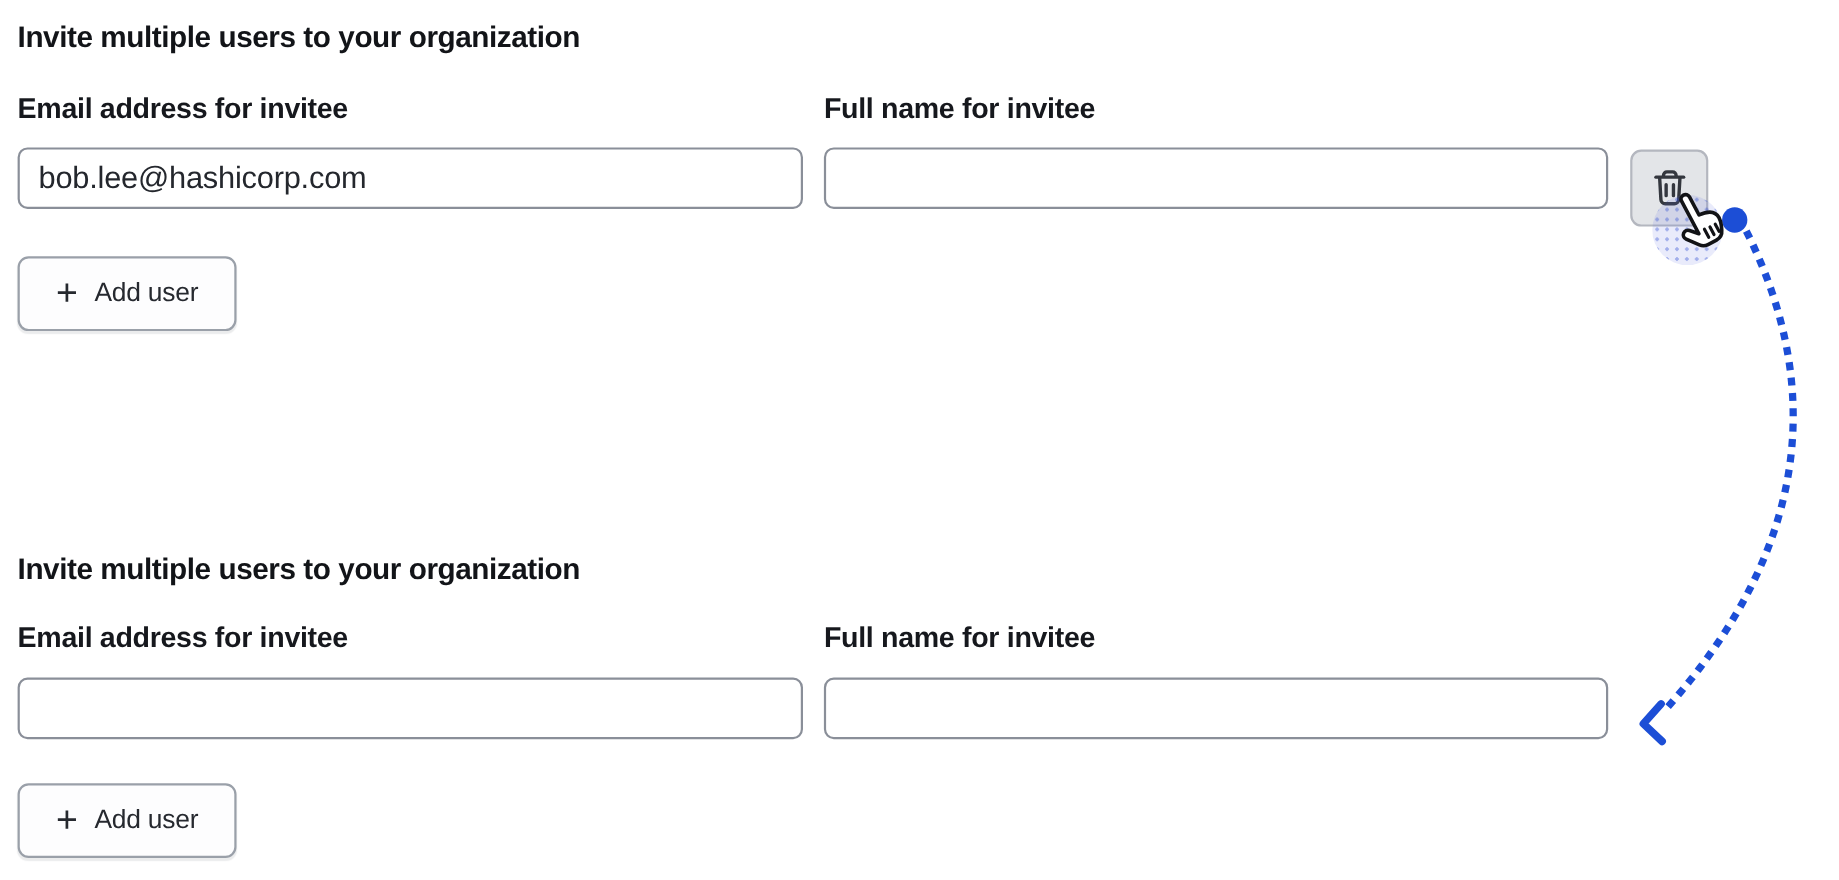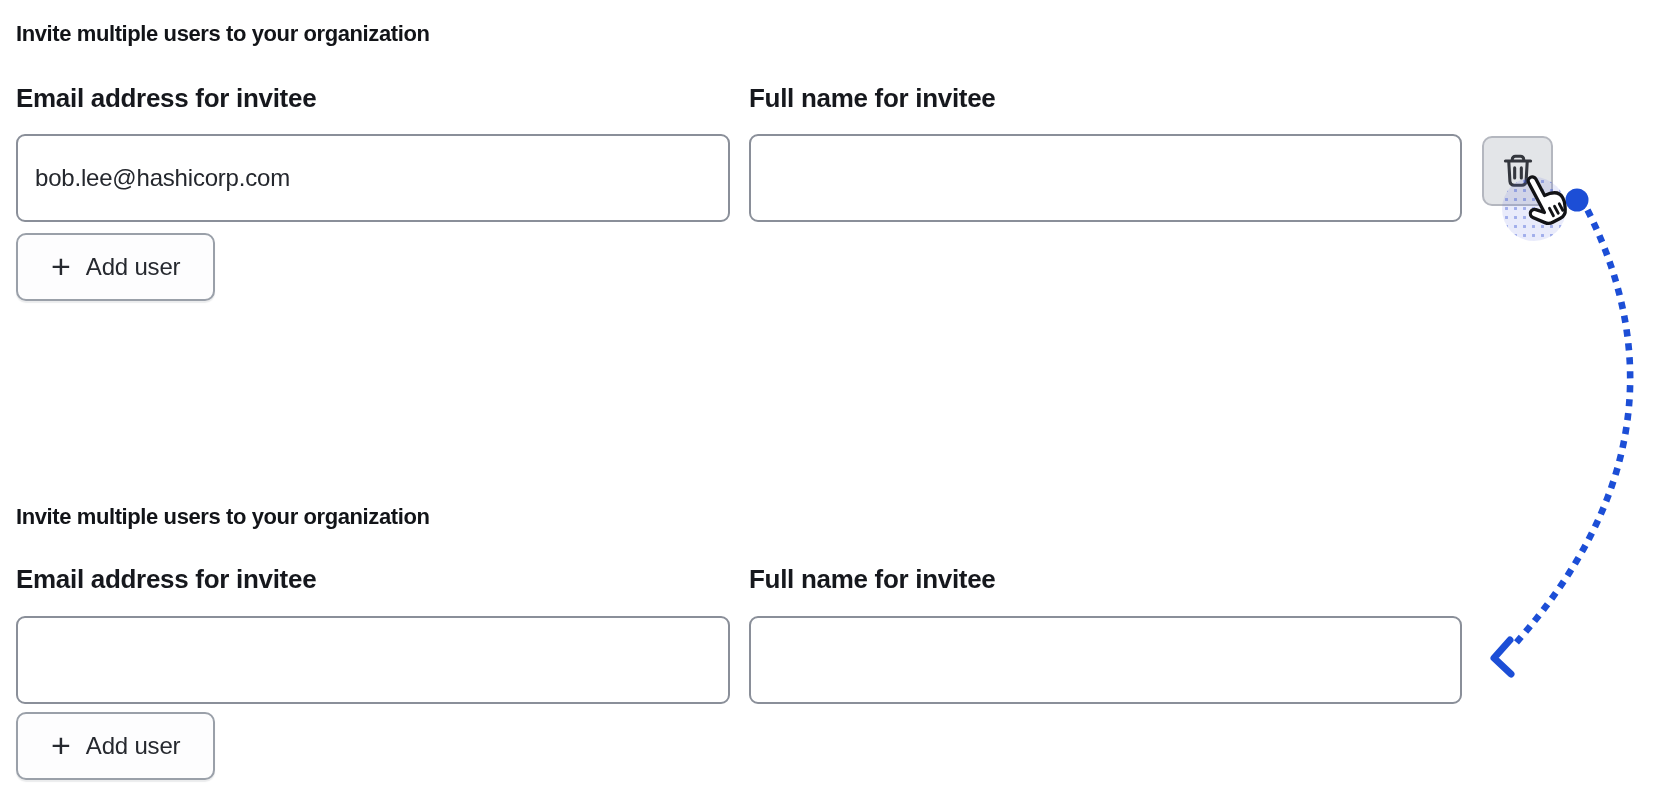--- a/index.html
+++ b/index.html
@@ -3,30 +3,30 @@
 <meta charset="utf-8">
 <style>
   html,body{margin:0;padding:0;}
   body{
     width:1672px;height:800px;position:relative;overflow:hidden;
     background:#ffffff;color:#16181d;
     font-family:"Liberation Sans","DejaVu Sans",sans-serif;
   }
   .abs{position:absolute;}
   .heading{
-    font-size:22px;font-weight:700;letter-spacing:-0.4px;line-height:34px;color:#121418;
+    font-size:27px;font-weight:700;letter-spacing:-0.4px;line-height:34px;color:#121418;
     white-space:nowrap;
   }
   .field-label{
     font-size:26px;font-weight:700;letter-spacing:-0.3px;line-height:32px;color:#16181d;
     white-space:nowrap;
   }
   .text-input{
-    box-sizing:border-box;height:88px;border:2px solid #8a8f99;border-radius:9px;
-    background:#fff;color:#24272d;font-size:24px;padding:0 17px;outline:none;
+    box-sizing:border-box;height:56px;border:2px solid #8a8f99;border-radius:9px;
+    background:#fff;color:#24272d;font-size:28px;padding:0 17px;outline:none;
     font-family:"Liberation Sans","DejaVu Sans",sans-serif;letter-spacing:-0.2px;
   }
   .btn-add{
     box-sizing:border-box;height:68px;display:inline-flex;align-items:center;gap:15px;
     padding:0 33px;border:2px solid #9aa0a9;border-radius:10px;background:#fdfdfe;
     box-shadow:0 2px 1px rgba(60,64,80,0.10);cursor:pointer;
     font-family:"Liberation Sans","DejaVu Sans",sans-serif;
   }
   .btn-add .plus{font-size:34px;font-weight:400;color:#26292f;line-height:1;margin-top:-3px;}
   .btn-add .lbl{font-size:24px;font-weight:400;color:#26292f;letter-spacing:-0.2px;white-space:nowrap;}

